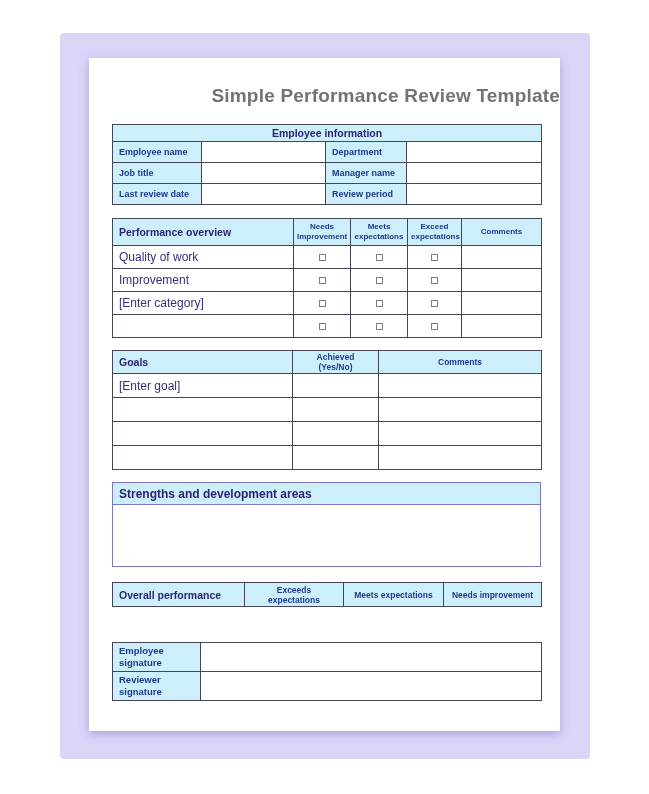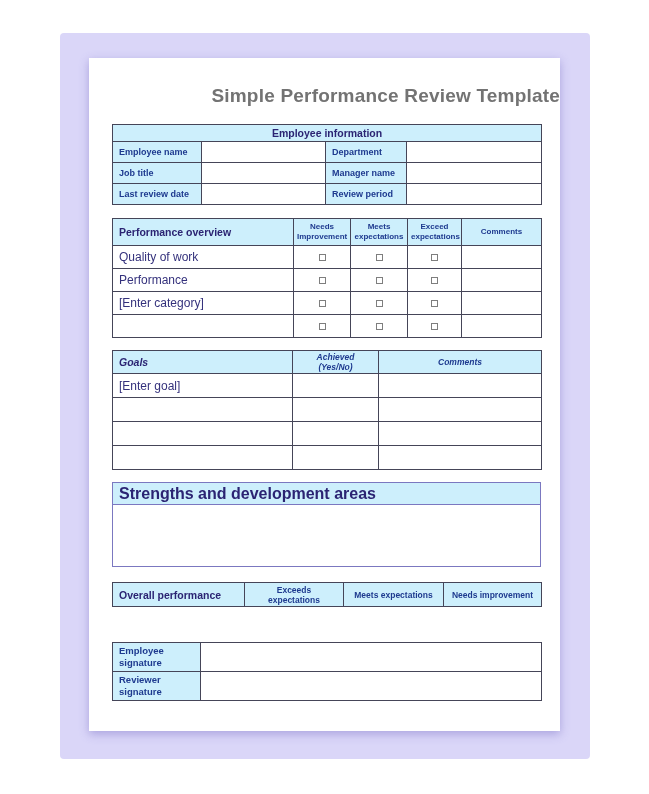--- a/index.html
+++ b/index.html
@@ -61,29 +61,29 @@
     vertical-align: middle;
   }
   
   .t-emp  { top: 66px; }
   .t-emp tr.hr { height: 17px; }
   .t-emp tr.dr { height: 21px; }
   .t-perf { top: 160px; }
   .t-perf tr.hr { height: 27px; }
   .t-perf tr.dr { height: 23px; }
   .t-goals { top: 292px; }
-  .t-goals tr.hr { height: 23px; font-style: italic; }
+  .t-goals tr.hr { height: 23px; }
   .t-goals tr.dr { height: 24px; }
   .strengths {
     position: absolute; left: 23px; top: 424px; width: 429px;
     border: 1px solid #7b78c0;
   }
   .strengths .s-hdr {
     height: 22px; background: #cdeffc; border-bottom: 1px solid #7b78c0;
-    color: #2b2473; font-weight: bold; font-size: 16px;
+    color: #2b2473; font-weight: bold; font-size: 12px;
     line-height: 22px; padding: 0 6px;
   }
   .strengths .s-box { height: 61px; background: #ffffff; }
   .t-overall { top: 524px; }
   .t-overall tr.hr { height: 24px; padding-left: 21px; }
   .t-overall tr.dr { height: 23px; }
   .t-sign { top: 584px; }
   .t-sign tr.dr { height: 29px; }
   .t-sign .lbl { font-size: 9.5px; line-height: 1.3; }
 </style>
@@ -144,21 +144,21 @@
       <td class="colhdr">Comments</td>
     </tr>
     <tr class="dr">
       <td class="cat">Quality of work</td>
       <td class="cbcell"><span class="cb"></span></td>
       <td class="cbcell"><span class="cb"></span></td>
       <td class="cbcell"><span class="cb"></span></td>
       <td class="val"></td>
     </tr>
     <tr class="dr">
-      <td class="cat">Performance</td>
+      <td class="cat">Improvement</td>
       <td class="cbcell"><span class="cb"></span></td>
       <td class="cbcell"><span class="cb"></span></td>
       <td class="cbcell"><span class="cb"></span></td>
       <td class="val"></td>
     </tr>
     <tr class="dr">
       <td class="cat">[Enter category]</td>
       <td class="cbcell"><span class="cb"></span></td>
       <td class="cbcell"><span class="cb"></span></td>
       <td class="cbcell"><span class="cb"></span></td>

